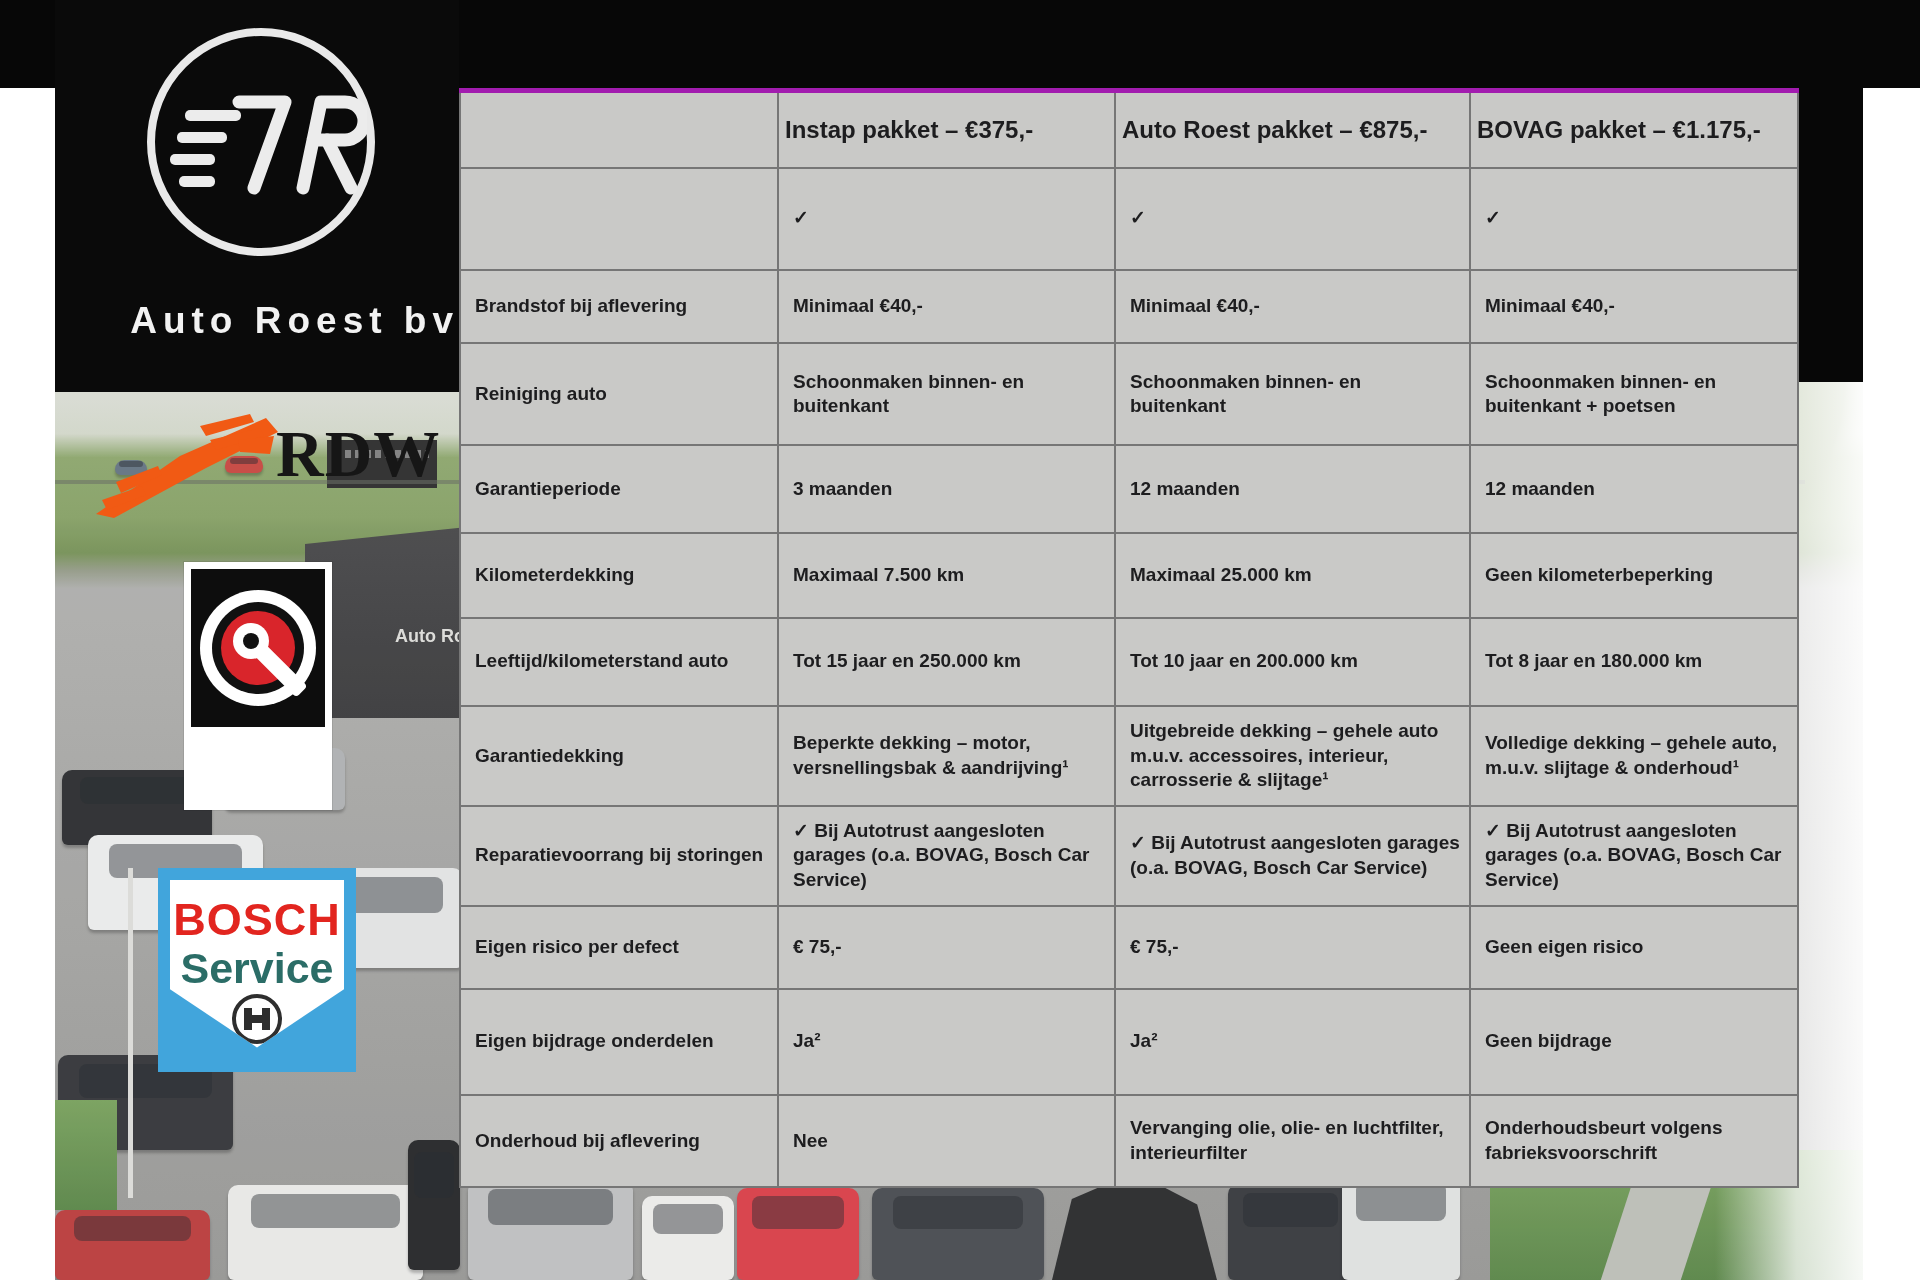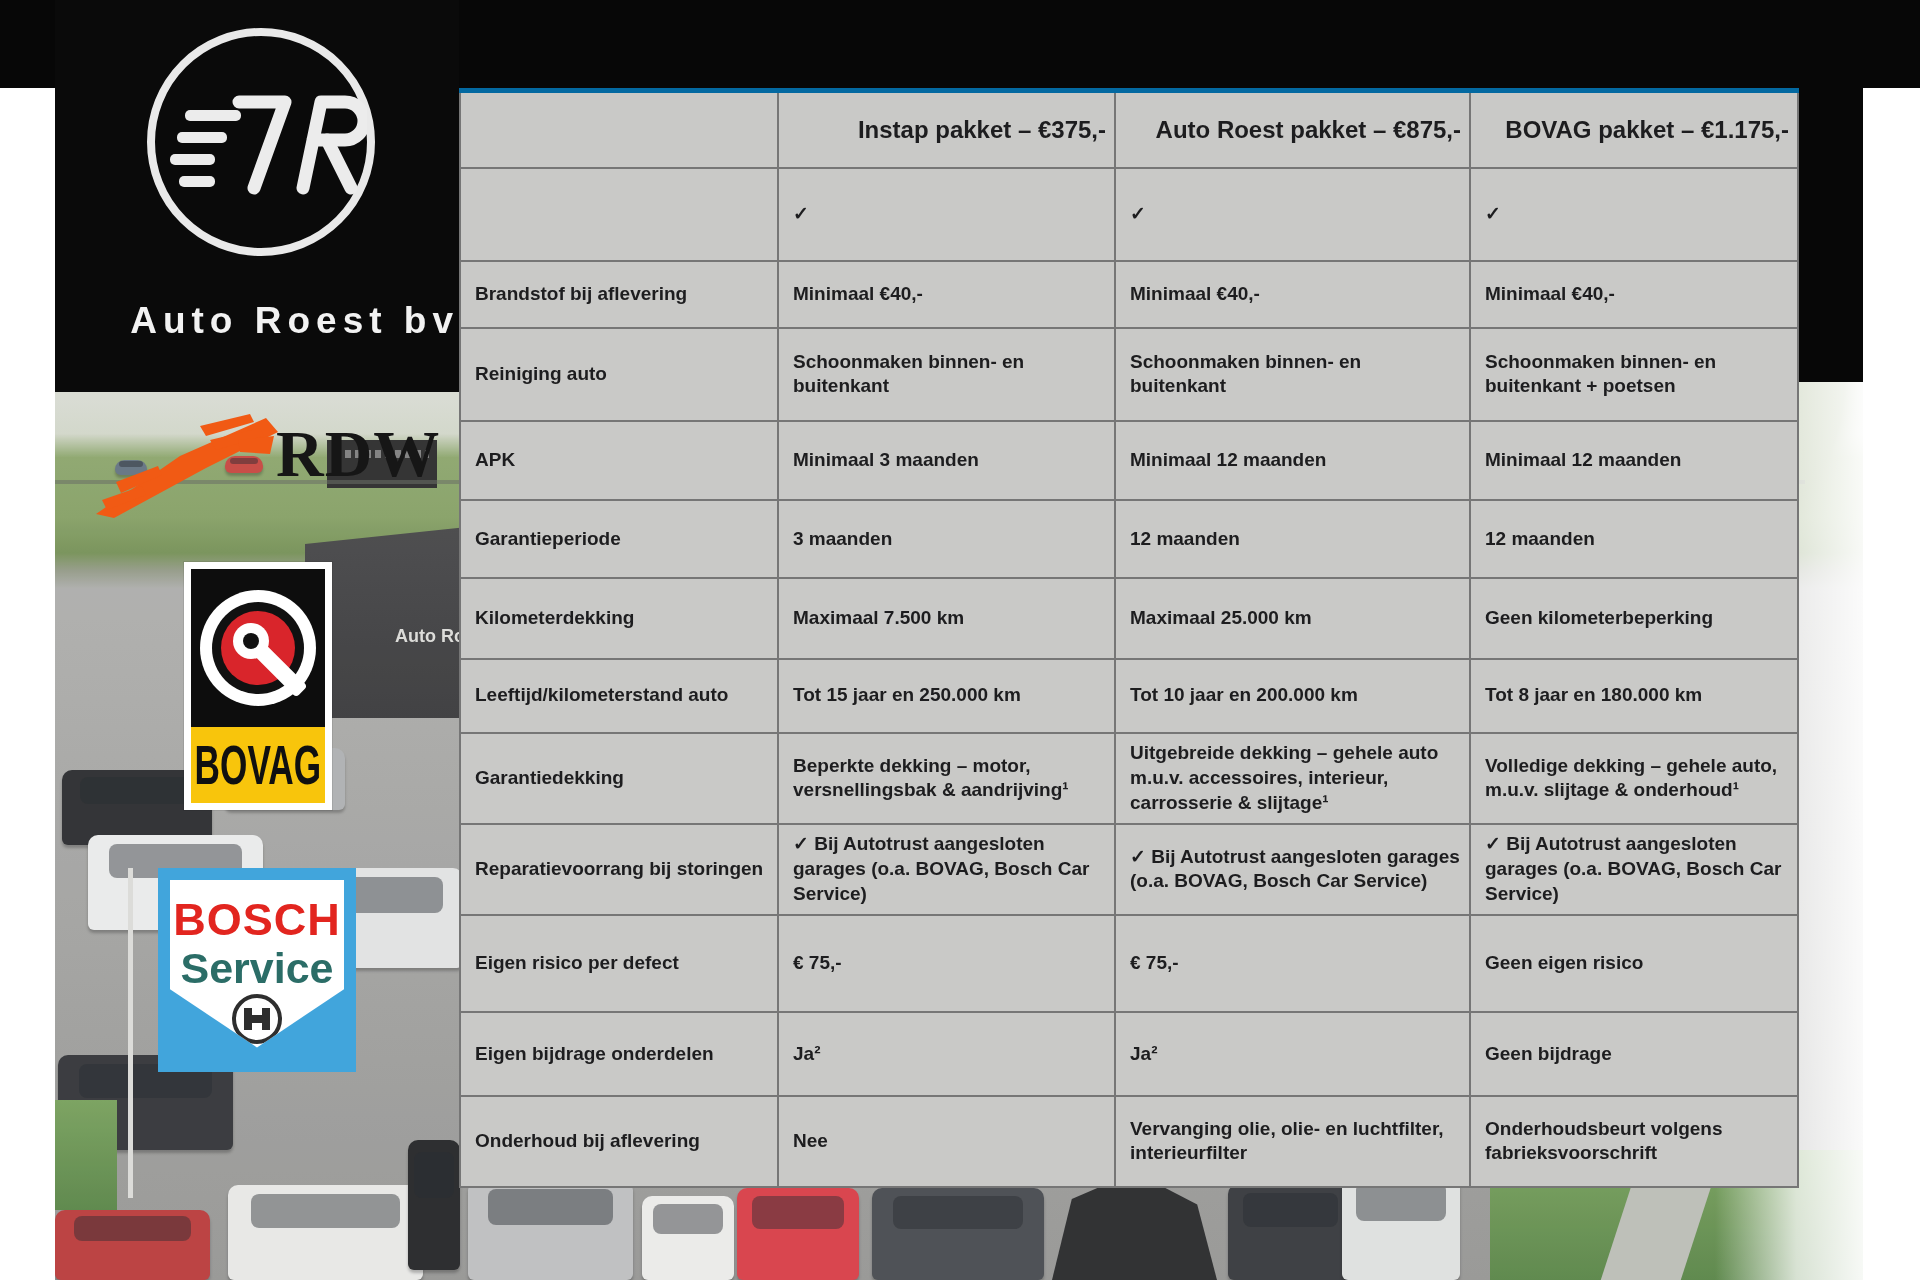--- a/index.html
+++ b/index.html
@@ -62,21 +62,21 @@
     font-weight:bold;font-size:45px;letter-spacing:1px;}
   .bosch-word2{position:absolute;left:0;right:0;top:64px;text-align:center;color:#2b6d67;
     font-weight:bold;font-size:43px;}
   .bosch-sym{position:absolute;left:60px;top:112px;}
 
   
   table.cmp{position:absolute;left:459px;top:88px;width:1338px;height:1100px;
     border-collapse:collapse;table-layout:fixed;background:#c9c9c7;z-index:5;}
   .cmp th,.cmp td{border:2px solid #767676;vertical-align:middle;
     padding:6px 8px 6px 14px;font-weight:bold;color:#1d1d1f;overflow:hidden;}
-  .cmp thead th{font-size:24px;text-align:right;border-top:5px solid #0369a1;padding-left:6px;}
+  .cmp thead th{font-size:24px;text-align:left;border-top:5px solid #a21caf;padding-left:6px;}
   .cmp td{font-size:19px;line-height:1.3;}
   .cmp td.lbl{font-size:19px;}
   .cmp thead tr{height:77px;}
   .cmp tbody tr:nth-child(1){height:90px}
   .cmp tbody tr:nth-child(2){height:65px}
   .cmp tbody tr:nth-child(3){height:90px}
   .cmp tbody tr:nth-child(4){height:77px}
   .cmp tbody tr:nth-child(5){height:75px}
   .cmp tbody tr:nth-child(6){height:78px}
   .cmp tbody tr:nth-child(7){height:72px}
@@ -170,23 +170,20 @@
       <circle cx="67" cy="79" r="58" fill="#ffffff"></circle>
       <circle cx="67" cy="79" r="46" fill="#111111"></circle>
       <circle cx="67" cy="79" r="37" fill="#d9252b"></circle>
       <g transform="rotate(-45 67 79)">
         <rect x="59" y="79" width="16" height="62" rx="4" fill="#ffffff"></rect>
       </g>
       <circle cx="60" cy="72" r="18" fill="#ffffff"></circle>
       <circle cx="60" cy="72" r="8" fill="#111111"></circle>
     </svg>
   </div>
-  <div class="bovag-bottom">
-    <span class="bovag-word">BOVAG</span>
-  </div>
 </div>
 
 <div class="bosch">
   <div class="bosch-shield">
     <div class="bosch-word1">BOSCH</div>
     <div class="bosch-word2">Service</div>
     <svg class="bosch-sym" width="54" height="54" viewBox="0 0 54 54">
       <circle cx="27" cy="27" r="23" fill="#ffffff" stroke="#2e2e2e" stroke-width="4"></circle>
       <rect x="14" y="16" width="8" height="22" fill="#2e2e2e"></rect>
       <rect x="32" y="16" width="8" height="22" fill="#2e2e2e"></rect>
@@ -223,26 +220,20 @@
       <td>Minimaal €40,-</td>
       <td>Minimaal €40,-</td>
     </tr>
     <tr>
       <td class="lbl">Reiniging auto</td>
       <td>Schoonmaken binnen- en buitenkant</td>
       <td>Schoonmaken binnen- en buitenkant</td>
       <td>Schoonmaken binnen- en buitenkant + poetsen</td>
     </tr>
     <tr>
-      <td class="lbl">APK</td>
-      <td>Minimaal 3 maanden</td>
-      <td>Minimaal 12 maanden</td>
-      <td>Minimaal 12 maanden</td>
-    </tr>
-    <tr>
       <td class="lbl">Garantieperiode</td>
       <td>3 maanden</td>
       <td>12 maanden</td>
       <td>12 maanden</td>
     </tr>
     <tr>
       <td class="lbl">Kilometerdekking</td>
       <td>Maximaal 7.500 km</td>
       <td>Maximaal 25.000 km</td>
       <td>Geen kilometerbeperking</td>

